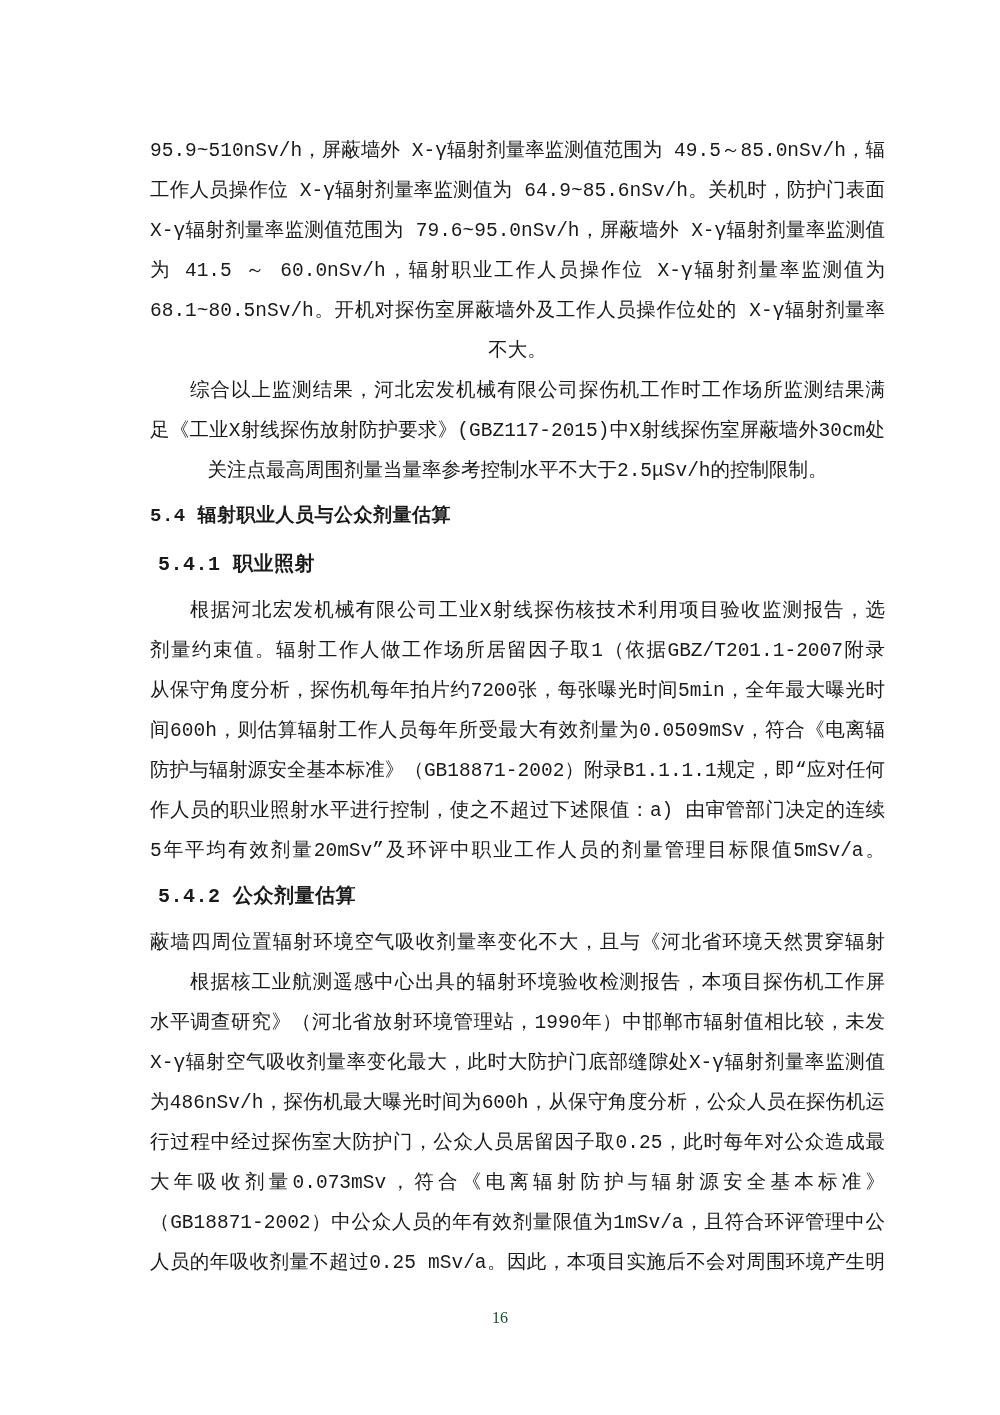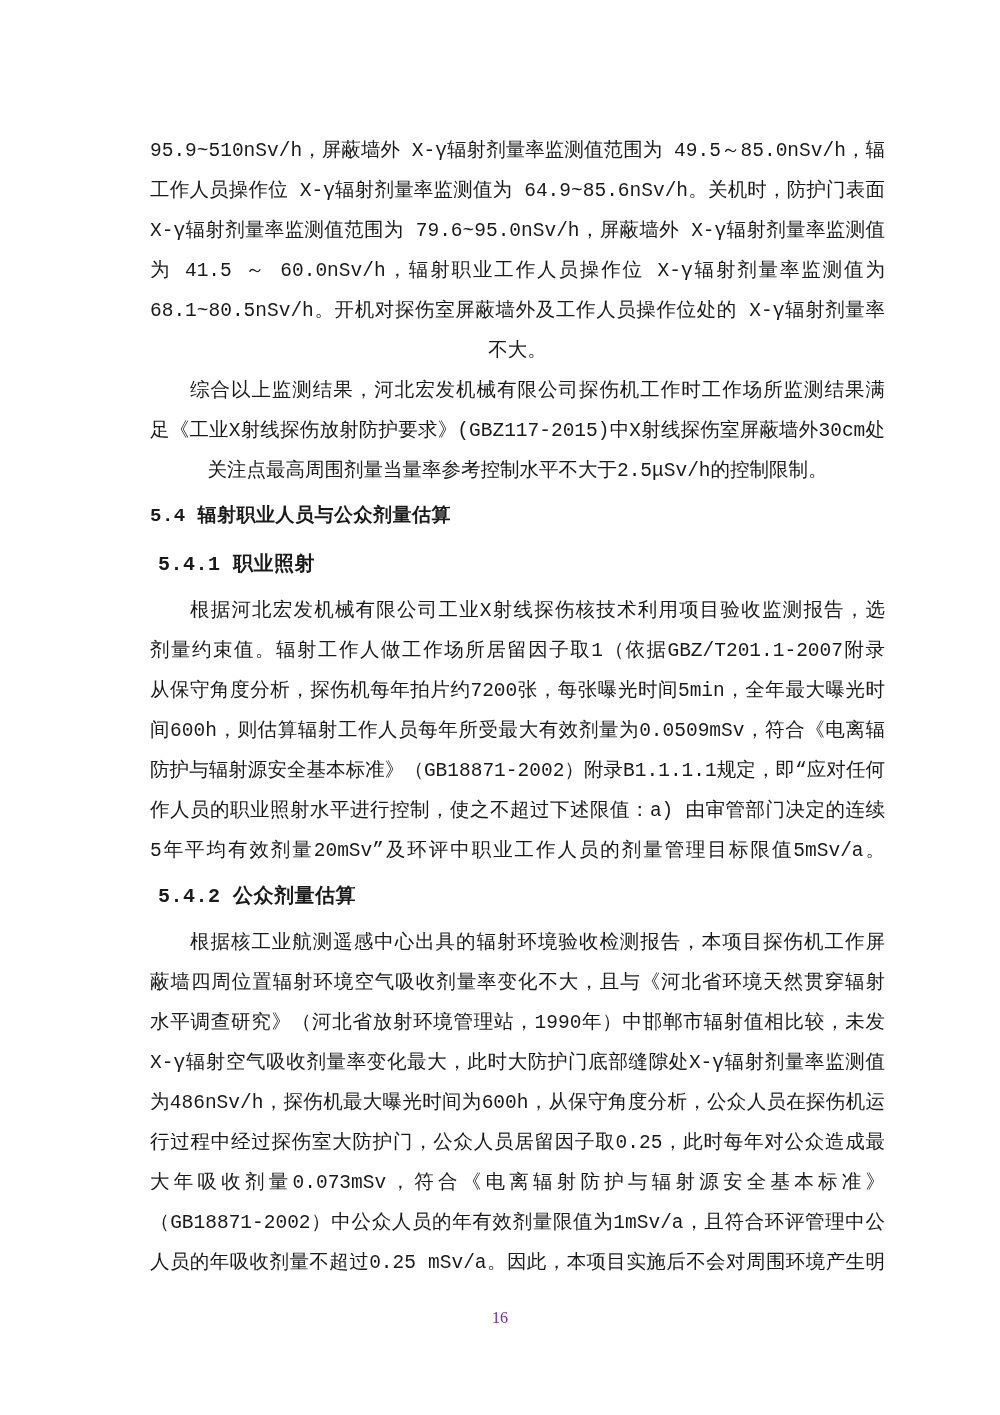--- a/index.html
+++ b/index.html
@@ -55,21 +55,21 @@
     letter-spacing: 0.5px;
   }
   .page-number {
     position: absolute;
     top: 1303px;
     left: 0;
     width: 1000px;
     text-align: center;
     font-size: 16px;
     line-height: 30px;
-    color: #6d28d9;
+    color: #14532d;
     font-family: "Liberation Serif", "DejaVu Serif", serif;
   }
 </style>
 </head>
 <body>
 
 <div class="page">
   <div class="content">
 
     <div class="para">
@@ -97,22 +97,22 @@
       <div class="line">从保守角度分析，探伤机每年拍片约7200张，每张曝光时间5min，全年最大曝光时</div>
       <div class="line">间600h，则估算辐射工作人员每年所受最大有效剂量为0.0509mSv，符合《电离辐射</div>
       <div class="line">防护与辐射源安全基本标准》（GB18871-2002）附录B1.1.1.1规定，即“应对任何工</div>
       <div class="line">作人员的职业照射水平进行控制，使之不超过下述限值：a) 由审管部门决定的连续</div>
       <div class="line">5年平均有效剂量20mSv”及环评中职业工作人员的剂量管理目标限值5mSv/a。</div>
     </div>
 
     <h3 class="heading-2">5.4.2 公众剂量估算</h3>
 
     <div class="para">
+      <div class="line">蔽墙四周位置辐射环境空气吸收剂量率变化不大，且与《河北省环境天然贯穿辐射</div>
       <div class="line ind">根据核工业航测遥感中心出具的辐射环境验收检测报告，本项目探伤机工作屏</div>
-      <div class="line">蔽墙四周位置辐射环境空气吸收剂量率变化不大，且与《河北省环境天然贯穿辐射</div>
       <div class="line">水平调查研究》（河北省放射环境管理站，1990年）中邯郸市辐射值相比较，未发</div>
       <div class="line">X-γ辐射空气吸收剂量率变化最大，此时大防护门底部缝隙处X-γ辐射剂量率监测值</div>
       <div class="line">为486nSv/h，探伤机最大曝光时间为600h，从保守角度分析，公众人员在探伤机运</div>
       <div class="line">行过程中经过探伤室大防护门，公众人员居留因子取0.25，此时每年对公众造成最</div>
       <div class="line">大年吸收剂量0.073mSv，符合《电离辐射防护与辐射源安全基本标准》</div>
       <div class="line">（GB18871-2002）中公众人员的年有效剂量限值为1mSv/a，且符合环评管理中公众</div>
       <div class="line">人员的年吸收剂量不超过0.25 mSv/a。因此，本项目实施后不会对周围环境产生明显</div>
     </div>
 
   </div>

